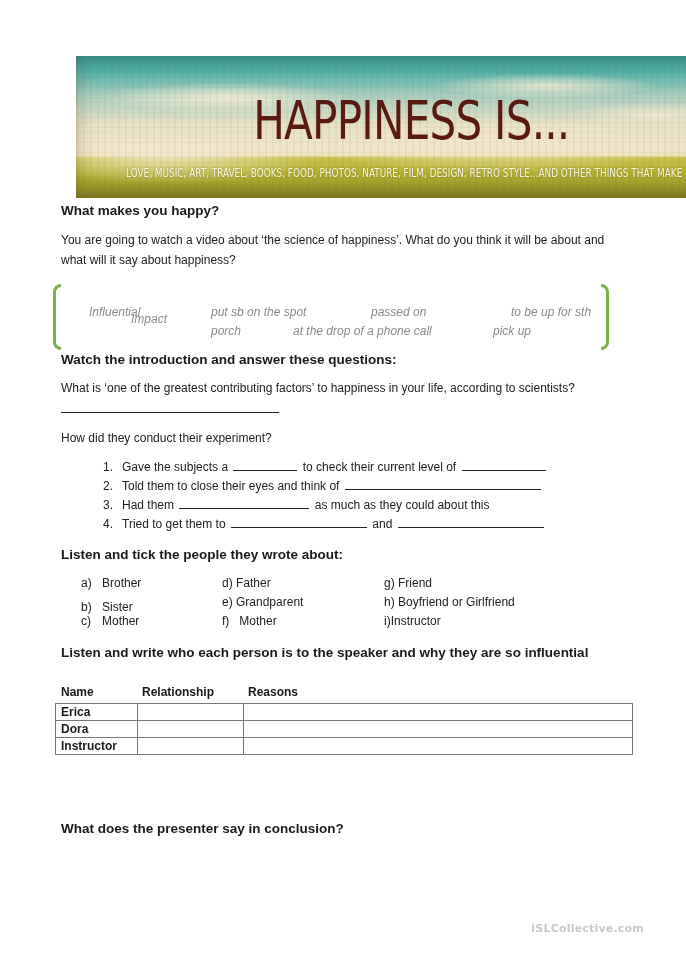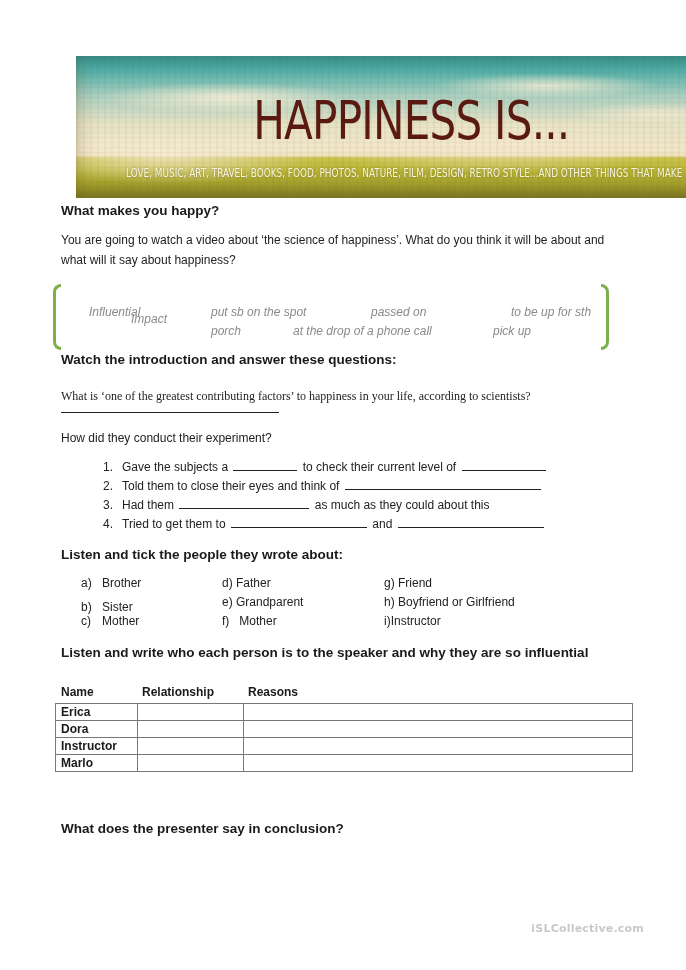--- a/index.html
+++ b/index.html
@@ -231,21 +231,21 @@
   <span class="vocab-word" style="left:318px; top:21px;">passed on</span>
   <span class="vocab-word" style="left:440px; top:21px;margin-left:18px;">to be up for sth</span>
 
   <span class="vocab-word" style="left:78px; top:28px;">Impact</span>
   <span class="vocab-word" style="left:158px; top:40px;">porch</span>
   <span class="vocab-word" style="left:240px; top:40px;">at the drop of a phone call</span>
   <span class="vocab-word" style="left:440px; top:40px;">pick up</span>
 </div>
 
 <div class="heading" style="top:352px;">Watch the introduction and answer these questions:</div>
-<div class="para" style="top:386px;font-family:Liberation Serif, serif;">What is ‘one of the greatest contributing factors’ to happiness in your life, according to scientists?</div>
+<div class="para" style="top:378px;">What is ‘one of the greatest contributing factors’ to happiness in your life, according to scientists?</div>
 <div class="answer-line"></div>
 <div class="para" style="top:428px;">How did they conduct their experiment?</div>
 
 <div class="num-item" style="top:458px;">
   <span class="num">1.</span><span>Gave the subjects a</span>
   <span class="blank" style="width:64px;"></span>
   <span>to check their current level of</span>
   <span class="blank" style="width:84px;"></span>
 </div>
 <div class="num-item" style="top:477px;">
@@ -312,23 +312,18 @@
     <tr>
       <td class="c1">Dora</td>
       <td class="c2"></td>
       <td></td>
     </tr>
     <tr>
       <td class="c1">Instructor</td>
       <td class="c2"></td>
       <td></td>
     </tr>
-    <tr>
-      <td class="c1">Marlo</td>
-      <td class="c2"></td>
-      <td></td>
-    </tr>
   </tbody>
 </table>
 
 <div class="heading" style="top:821px;">What does the presenter say in conclusion?</div>
 
 <div class="watermark">iSLCollective.com</div>
 
 </body></html>

